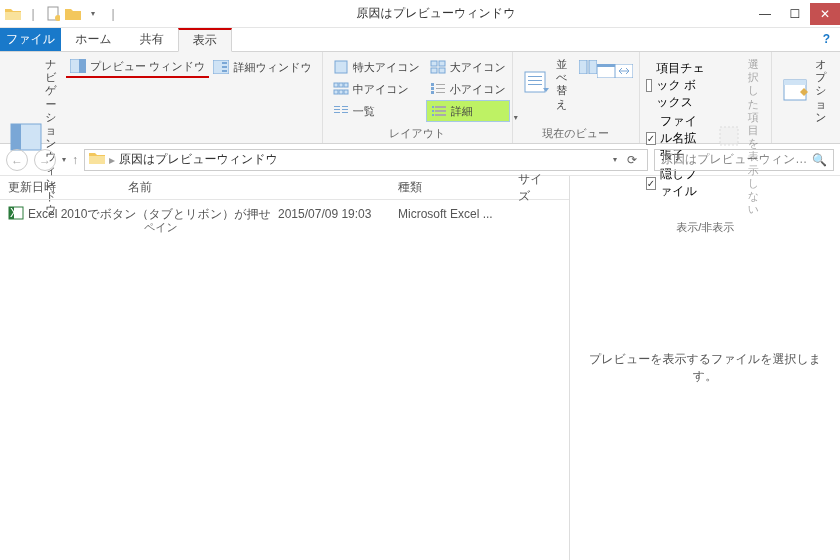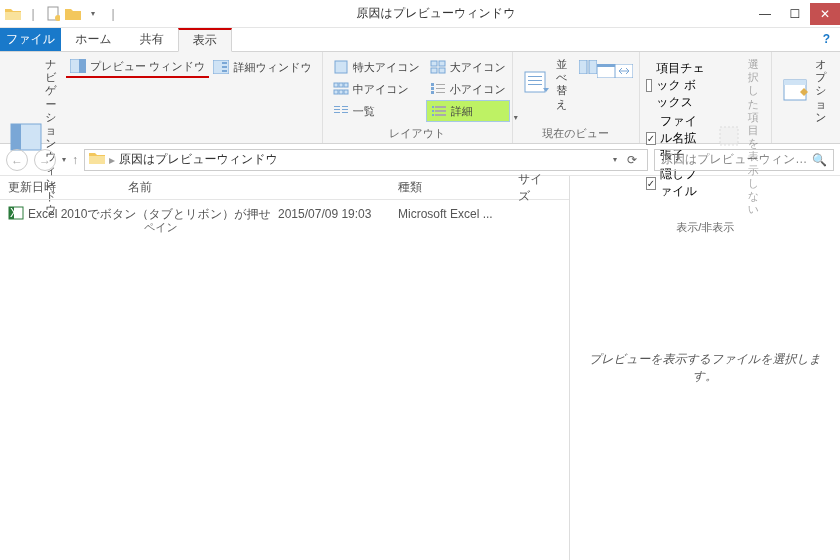--- a/index.html
+++ b/index.html
@@ -46,21 +46,21 @@
 .refresh { width: 22px; display: flex; align-items: center; justify-content: center; color: #666; }
 .search { width: 180px; height: 22px; border: 1px solid #ccc; display: flex; align-items: center; padding: 0 6px; color: #888; gap: 4px; }
 
 .content { display: flex; height: calc(560px - 28px - 24px - 92px - 32px); }
 .list-pane { flex: 1; border-right: 1px solid #ddd; }
 .headers { display: flex; border-bottom: 1px solid #e5e5e5; height: 24px; align-items: center; color: #555; }
 .hcol { padding: 0 8px; border-right: 1px solid transparent; }
 .row { display: flex; align-items: center; height: 22px; padding-top: 6px; }
 .rcell { padding: 0 8px; color: #555; white-space: nowrap; overflow: hidden; text-overflow: ellipsis; }
 
-.preview-pane { width: 270px; display: flex; align-items: center; justify-content: center; padding: 10px; font-style: italic; }
+.preview-pane { width: 270px; display: flex; align-items: center; justify-content: center; padding: 10px; }
 .preview-msg { color: #555; text-align: center; font-size: 12px; }
 
 .folder-svg { width: 16px; height: 14px; }
 .drop { font-size: 8px; color: #666; }
 </style>
 </head>
 <body>
 
 <div class="titlebar">
   <div class="tb-icons">

